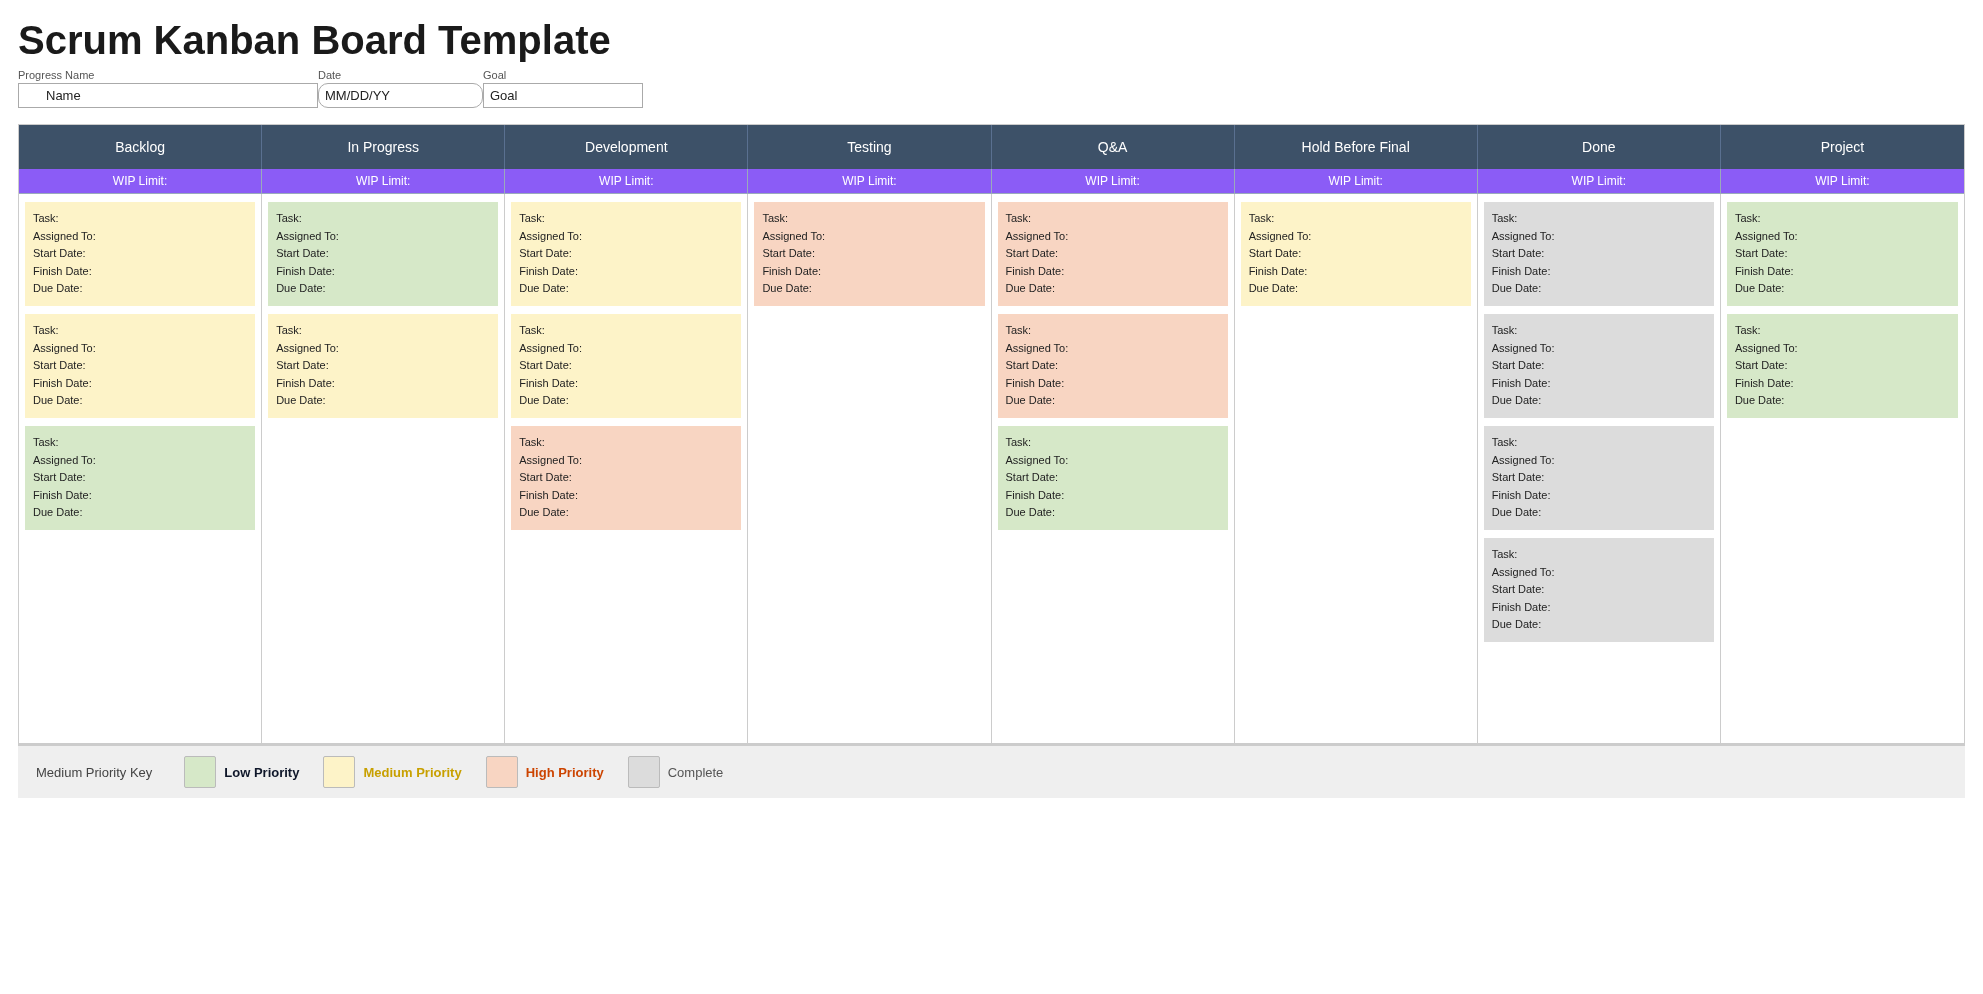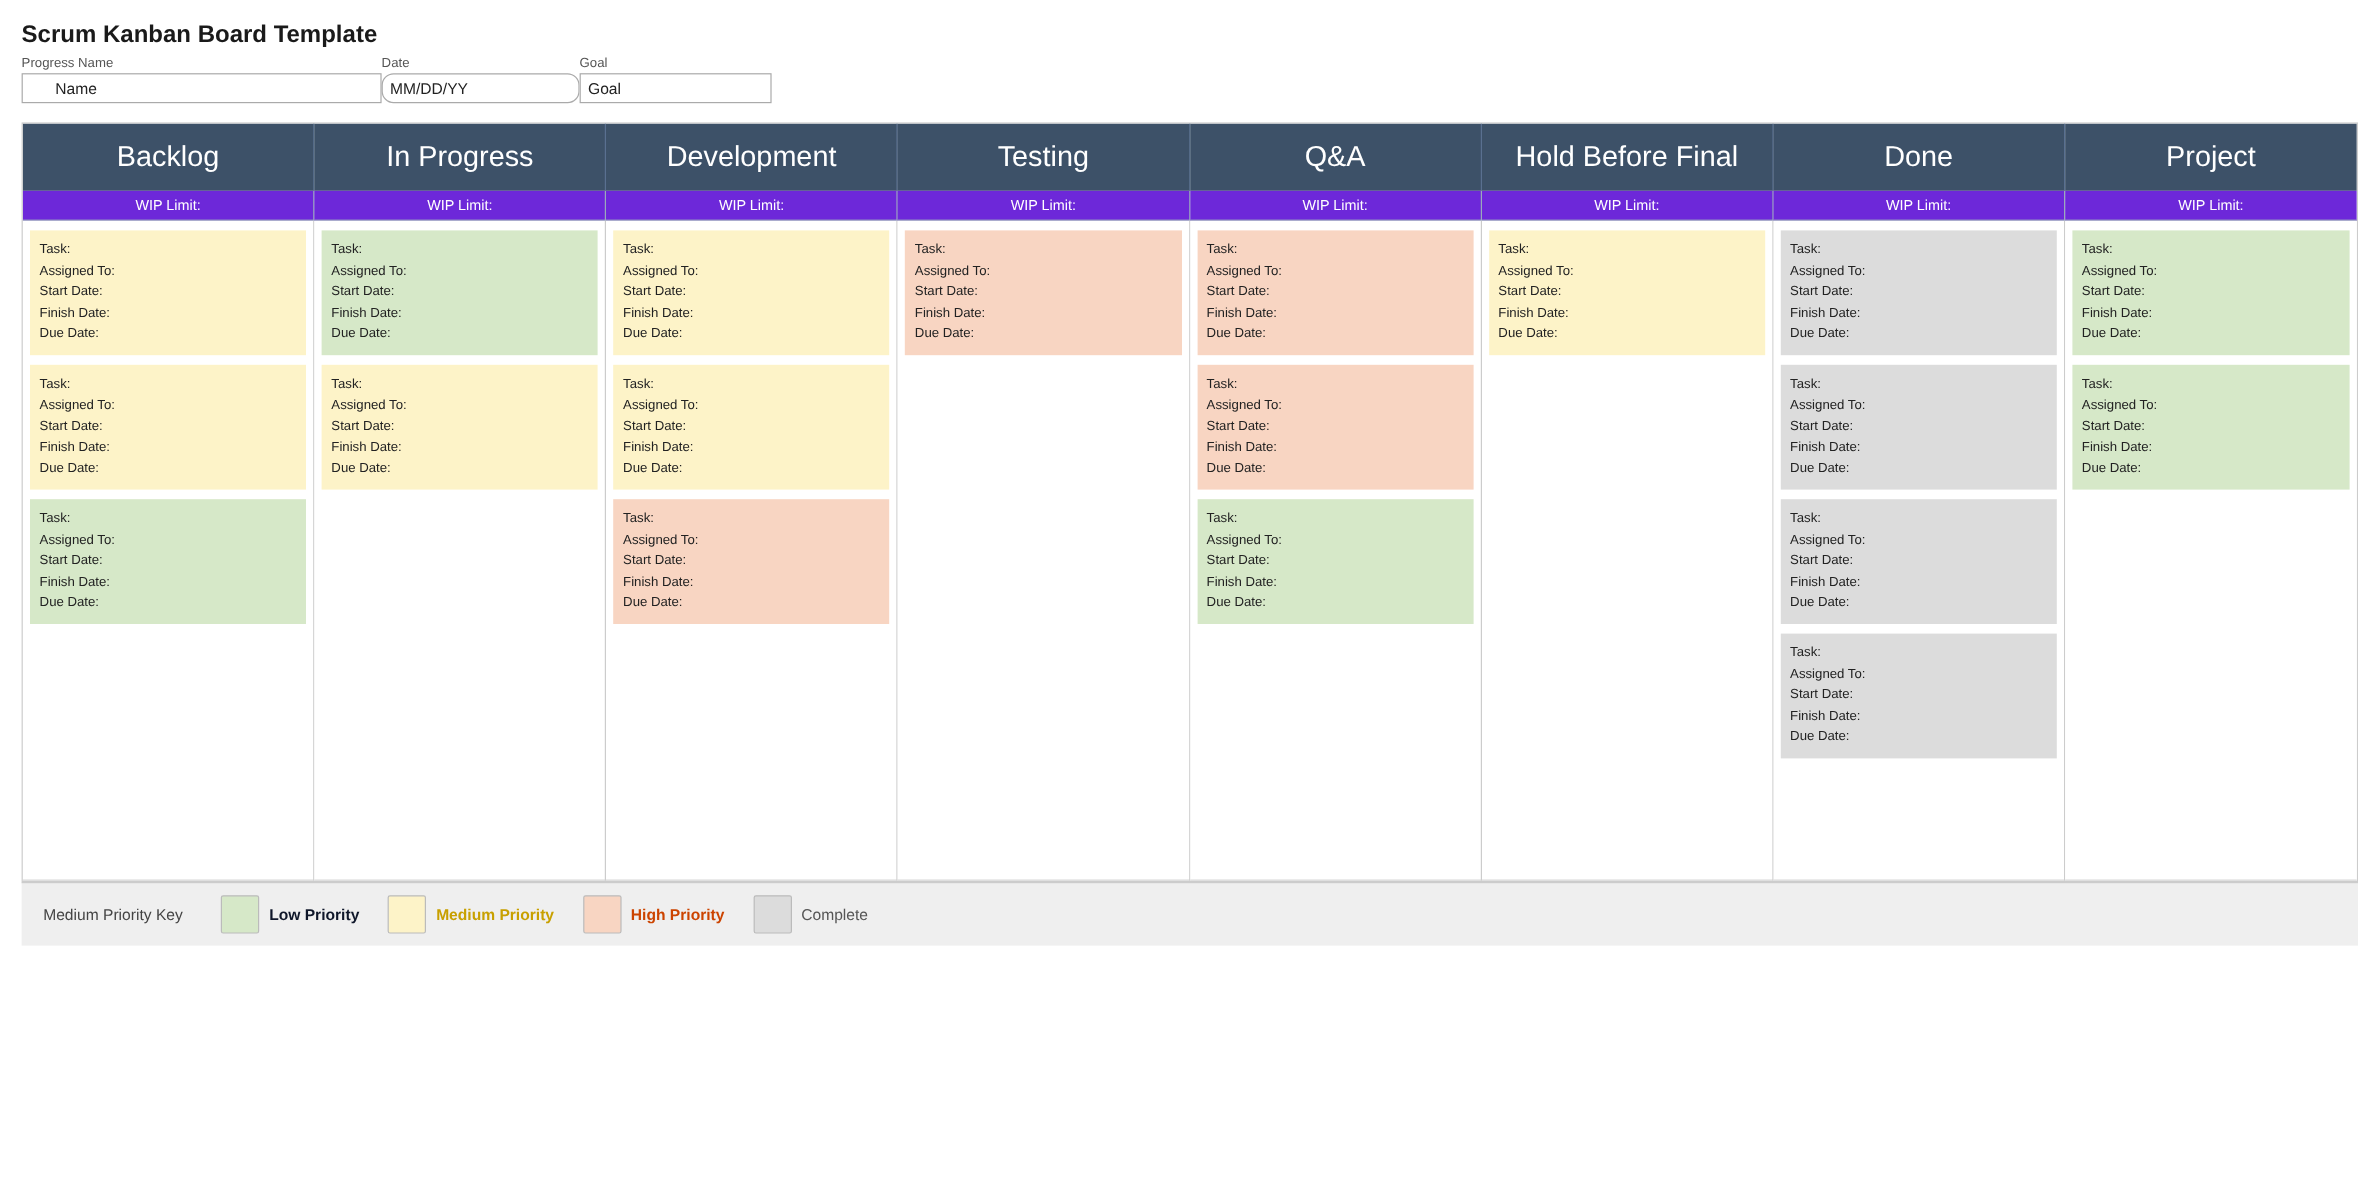--- a/index.html
+++ b/index.html
@@ -1,18 +1,18 @@
 <!DOCTYPE html>
 <html><head>
   <meta charset="utf-8">
   <style>
     * { box-sizing: border-box; margin: 0; padding: 0; }
     body { font-family: Arial, sans-serif; background: #fff; padding: 18px 18px 10px 18px; }
 
-    #title { font-size: 20px; font-weight: bold; color: #1a1a1a; margin-bottom: 6px; }
+    #title { font-size: 40px; font-weight: bold; color: #1a1a1a; margin-bottom: 6px; }
 
     .meta-row { display: flex; gap: 0; margin-bottom: 4px; }
     .meta-field { display: flex; flex-direction: column; }
     .meta-field label { font-size: 11px; color: #555; margin-bottom: 2px; }
     .meta-field input {
       border: 1px solid #aaa;
       padding: 4px 6px;
       font-size: 13px;
       background: #fff;
       color: #222;
@@ -31,28 +31,28 @@
       display: grid;
       grid-template-columns: repeat(8, 1fr);
       min-width: 1600px;
     }
 
     .col-header {
       background: #3d5168;
       color: #fff;
       text-align: center;
       padding: 14px 6px;
-      font-size: 24px;
+      font-size: 14px;
       font-weight: normal;
       border-right: 1px solid #5a7090;
     }
     .col-header:last-child { border-right: none; }
 
     .wip-row {
-      background: #6d28d9;
+      background: #8b5cf6;
       color: #fff;
       text-align: center;
       padding: 5px 4px;
       font-size: 12px;
       border-right: 1px solid #9aaabb;
       border-bottom: 1px solid #9aaabb;
     }
     .wip-row:last-child { border-right: none; }
 
     .col-body {

